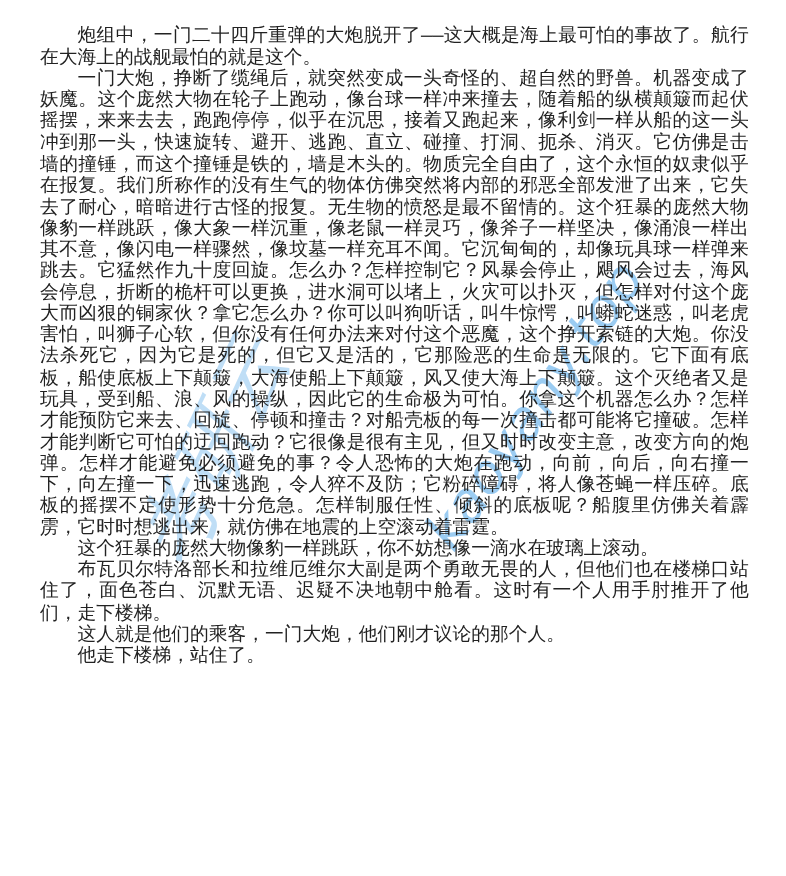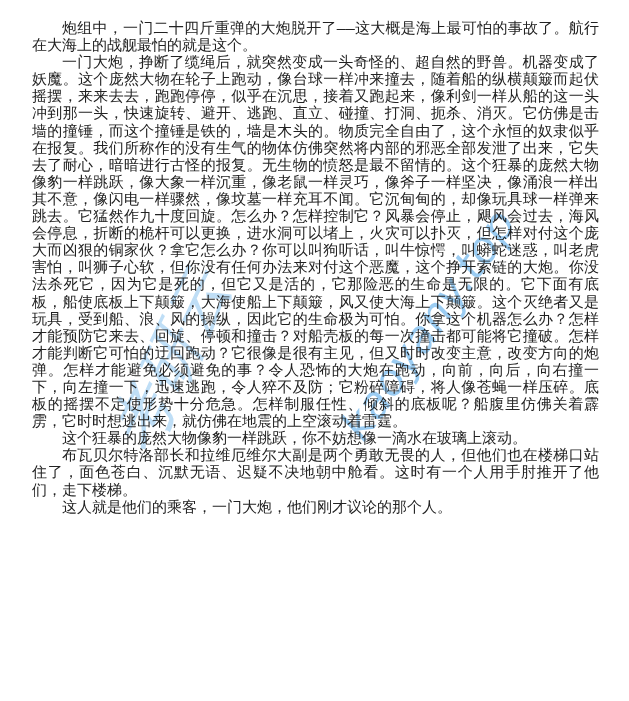--- a/index.html
+++ b/index.html
@@ -24,13 +24,14 @@
 
 <div class="watermark wm-cn">考研云</div>
 <div class="watermark wm-url">kaoyany.top</div>
 
 <div class="page">
   <p>炮组中，一门二十四斤重弹的大炮脱开了——这大概是海上最可怕的事故了。航行在大海上的战舰最怕的就是这个。</p>
   <p>一门大炮，挣断了缆绳后，就突然变成一头奇怪的、超自然的野兽。机器变成了妖魔。这个庞然大物在轮子上跑动，像台球一样冲来撞去，随着船的纵横颠簸而起伏摇摆，来来去去，跑跑停停，似乎在沉思，接着又跑起来，像利剑一样从船的这一头冲到那一头，快速旋转、避开、逃跑、直立、碰撞、打洞、扼杀、消灭。它仿佛是击墙的撞锤，而这个撞锤是铁的，墙是木头的。物质完全自由了，这个永恒的奴隶似乎在报复。我们所称作的没有生气的物体仿佛突然将内部的邪恶全部发泄了出来，它失去了耐心，暗暗进行古怪的报复。无生物的愤怒是最不留情的。这个狂暴的庞然大物像豹一样跳跃，像大象一样沉重，像老鼠一样灵巧，像斧子一样坚决，像涌浪一样出其不意，像闪电一样骤然，像坟墓一样充耳不闻。它沉甸甸的，却像玩具球一样弹来跳去。它猛然作九十度回旋。怎么办？怎样控制它？风暴会停止，飓风会过去，海风会停息，折断的桅杆可以更换，进水洞可以堵上，火灾可以扑灭，但怎样对付这个庞大而凶狠的铜家伙？拿它怎么办？你可以叫狗听话，叫牛惊愕，叫蟒蛇迷惑，叫老虎害怕，叫狮子心软，但你没有任何办法来对付这个恶魔，这个挣开索链的大炮。你没法杀死它，因为它是死的，但它又是活的，它那险恶的生命是无限的。它下面有底板，船使底板上下颠簸，大海使船上下颠簸，风又使大海上下颠簸。这个灭绝者又是玩具，受到船、浪、风的操纵，因此它的生命极为可怕。你拿这个机器怎么办？怎样才能预防它来去、回旋、停顿和撞击？对船壳板的每一次撞击都可能将它撞破。怎样才能判断它可怕的迂回跑动？它很像是很有主见，但又时时改变主意，改变方向的炮弹。怎样才能避免必须避免的事？令人恐怖的大炮在跑动，向前，向后，向右撞一下，向左撞一下，迅速逃跑，令人猝不及防；它粉碎障碍，将人像苍蝇一样压碎。底板的摇摆不定使形势十分危急。怎样制服任性、倾斜的底板呢？船腹里仿佛关着霹雳，它时时想逃出来，就仿佛在地震的上空滚动着雷霆。</p>
   <p>这个狂暴的庞然大物像豹一样跳跃，你不妨想像一滴水在玻璃上滚动。</p>
   <p>布瓦贝尔特洛部长和拉维厄维尔大副是两个勇敢无畏的人，但他们也在楼梯口站住了，面色苍白、沉默无语、迟疑不决地朝中舱看。这时有一个人用手肘推开了他们，走下楼梯。</p>
   <p>这人就是他们的乘客，一门大炮，他们刚才议论的那个人。</p>
+  <p>他走下楼梯，站住了。</p>
 </div>
 
 </body></html>

